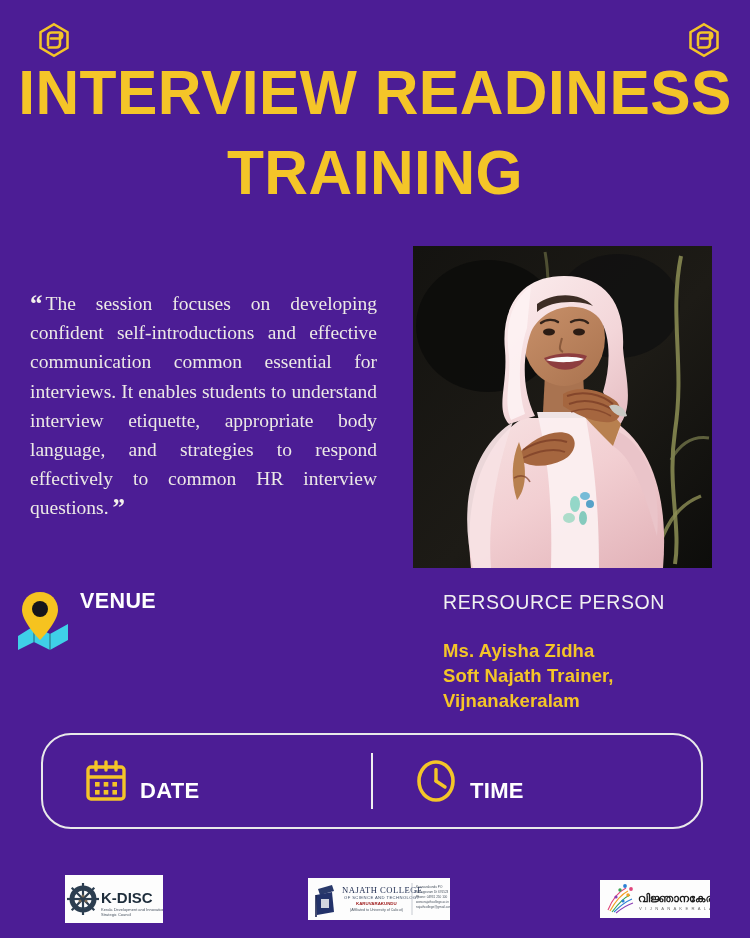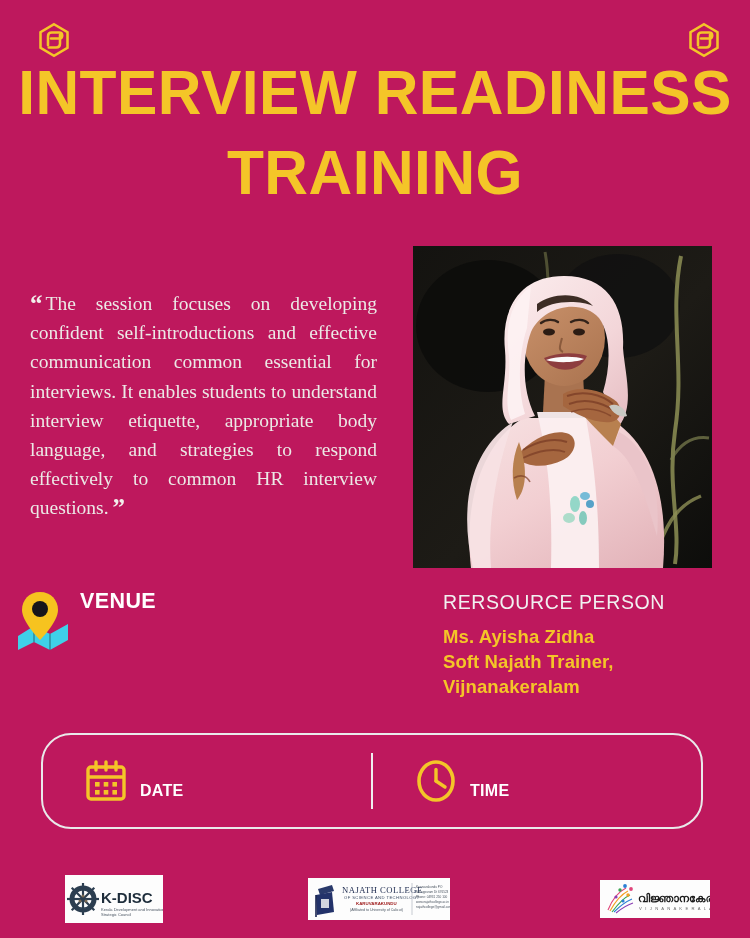--- a/index.html
+++ b/index.html
@@ -7,21 +7,21 @@
     padding: 0;
     background: #000;
   }
   body {
     font-family: "Liberation Sans", sans-serif;
   }
   #poster {
     position: relative;
     width: 750px;
     height: 938px;
-    background: #be185d;
+    background: #4c1d95;
     overflow: hidden;
   }
 
   
   .corner-logo {
     position: absolute;
     width: 36px;
     height: 36px;
   }
   .corner-logo.left  { left: 36px;  top: 22px; }
@@ -126,21 +126,21 @@
     line-height: 26px;
   }
   .resource-name,
   .resource-role {
     color: #f4c528;
     font-size: 18.5px;
     font-weight: 700;
     line-height: 25px;
     letter-spacing: 0.1px;
   }
-  .resource-name { margin-top: 9px; }
+  .resource-name { margin-top: 23px; }
 
   
   .dt-card {
     position: absolute;
     left: 41px;
     top: 733px;
     width: 662px;
     height: 96px;
     border: 2px solid #e9e9ea;
     border-radius: 30px;
@@ -160,21 +160,21 @@
     width: 2px;
     height: 56px;
     background: #efefef;
     flex: 0 0 2px;
   }
   .dt-icon { width: 42px; height: 42px; flex: 0 0 42px; }
   .dt-texts { margin-left: 13px; }
   .dt-label {
     color: #ffffff;
     font-family: "Liberation Sans Narrow", "Liberation Sans", sans-serif;
-    font-size: 16px;
+    font-size: 22px;
     font-weight: 700;
     letter-spacing: 0.3px;
     line-height: 24px;
     margin-top: 20px;
   }
   .dt-value {
     color: #fafafa;
     font-family: "Liberation Sans Narrow", "Liberation Sans", sans-serif;
     font-size: 21px;
     font-weight: 400;

